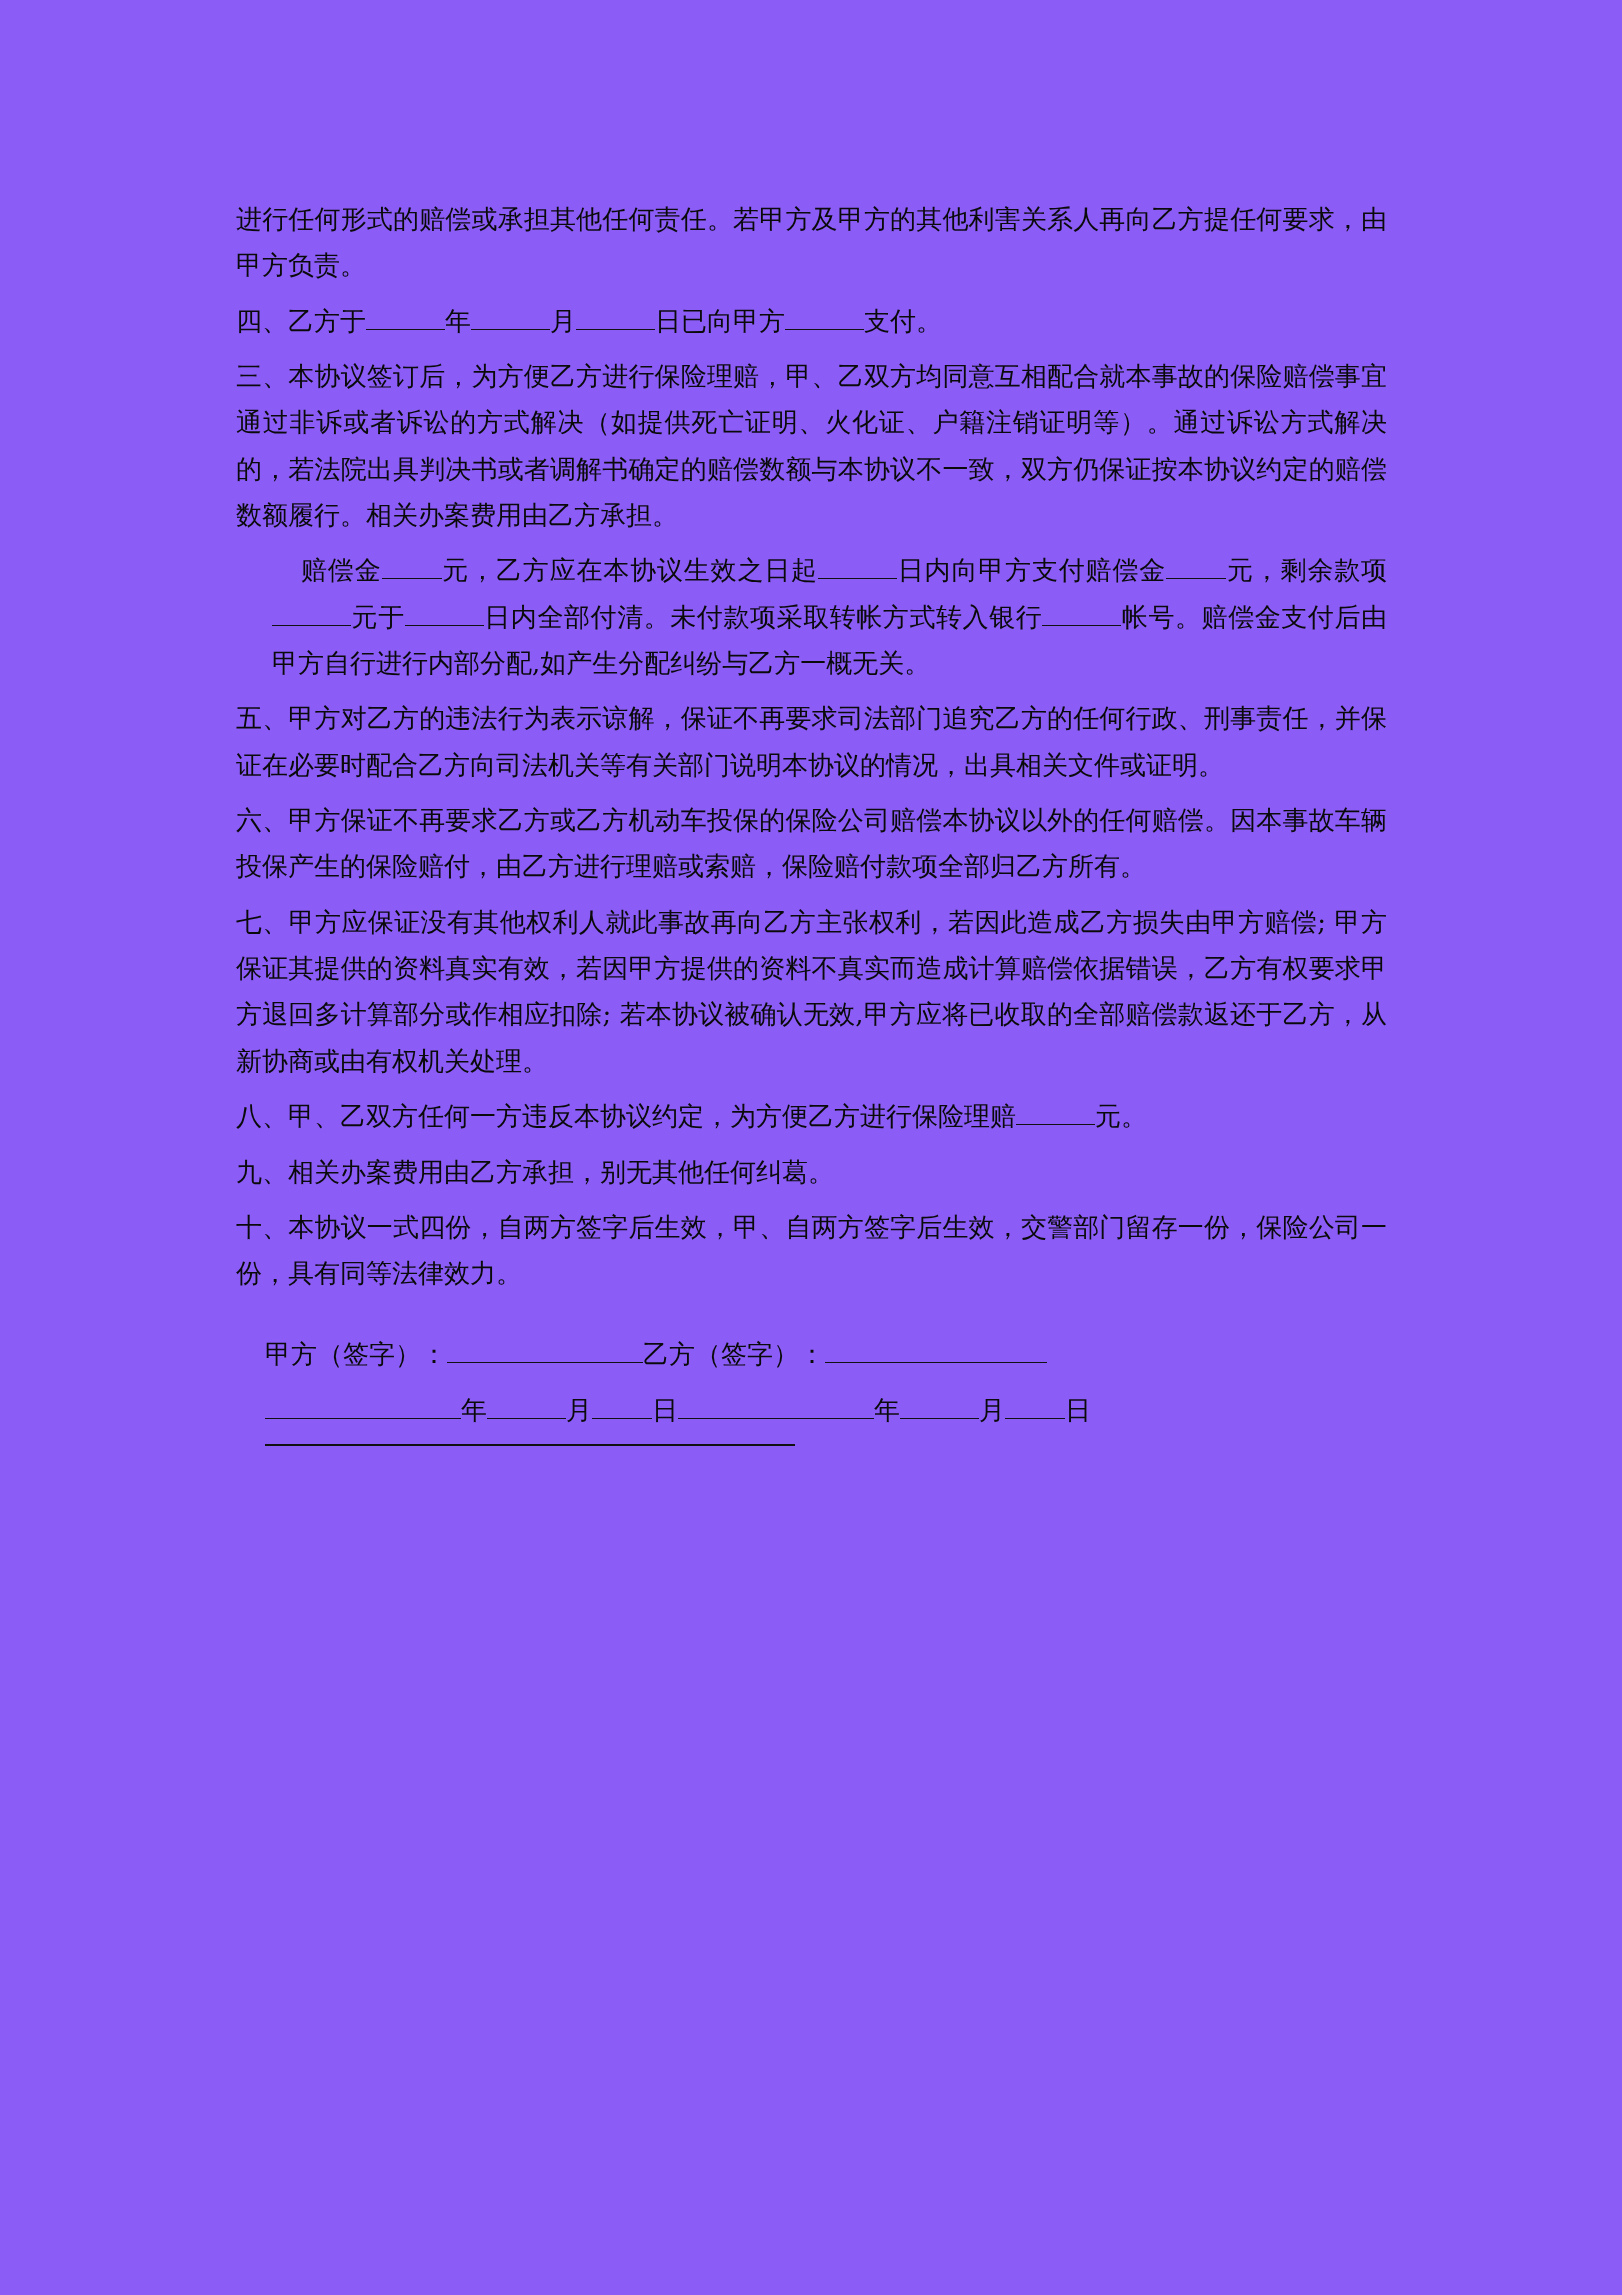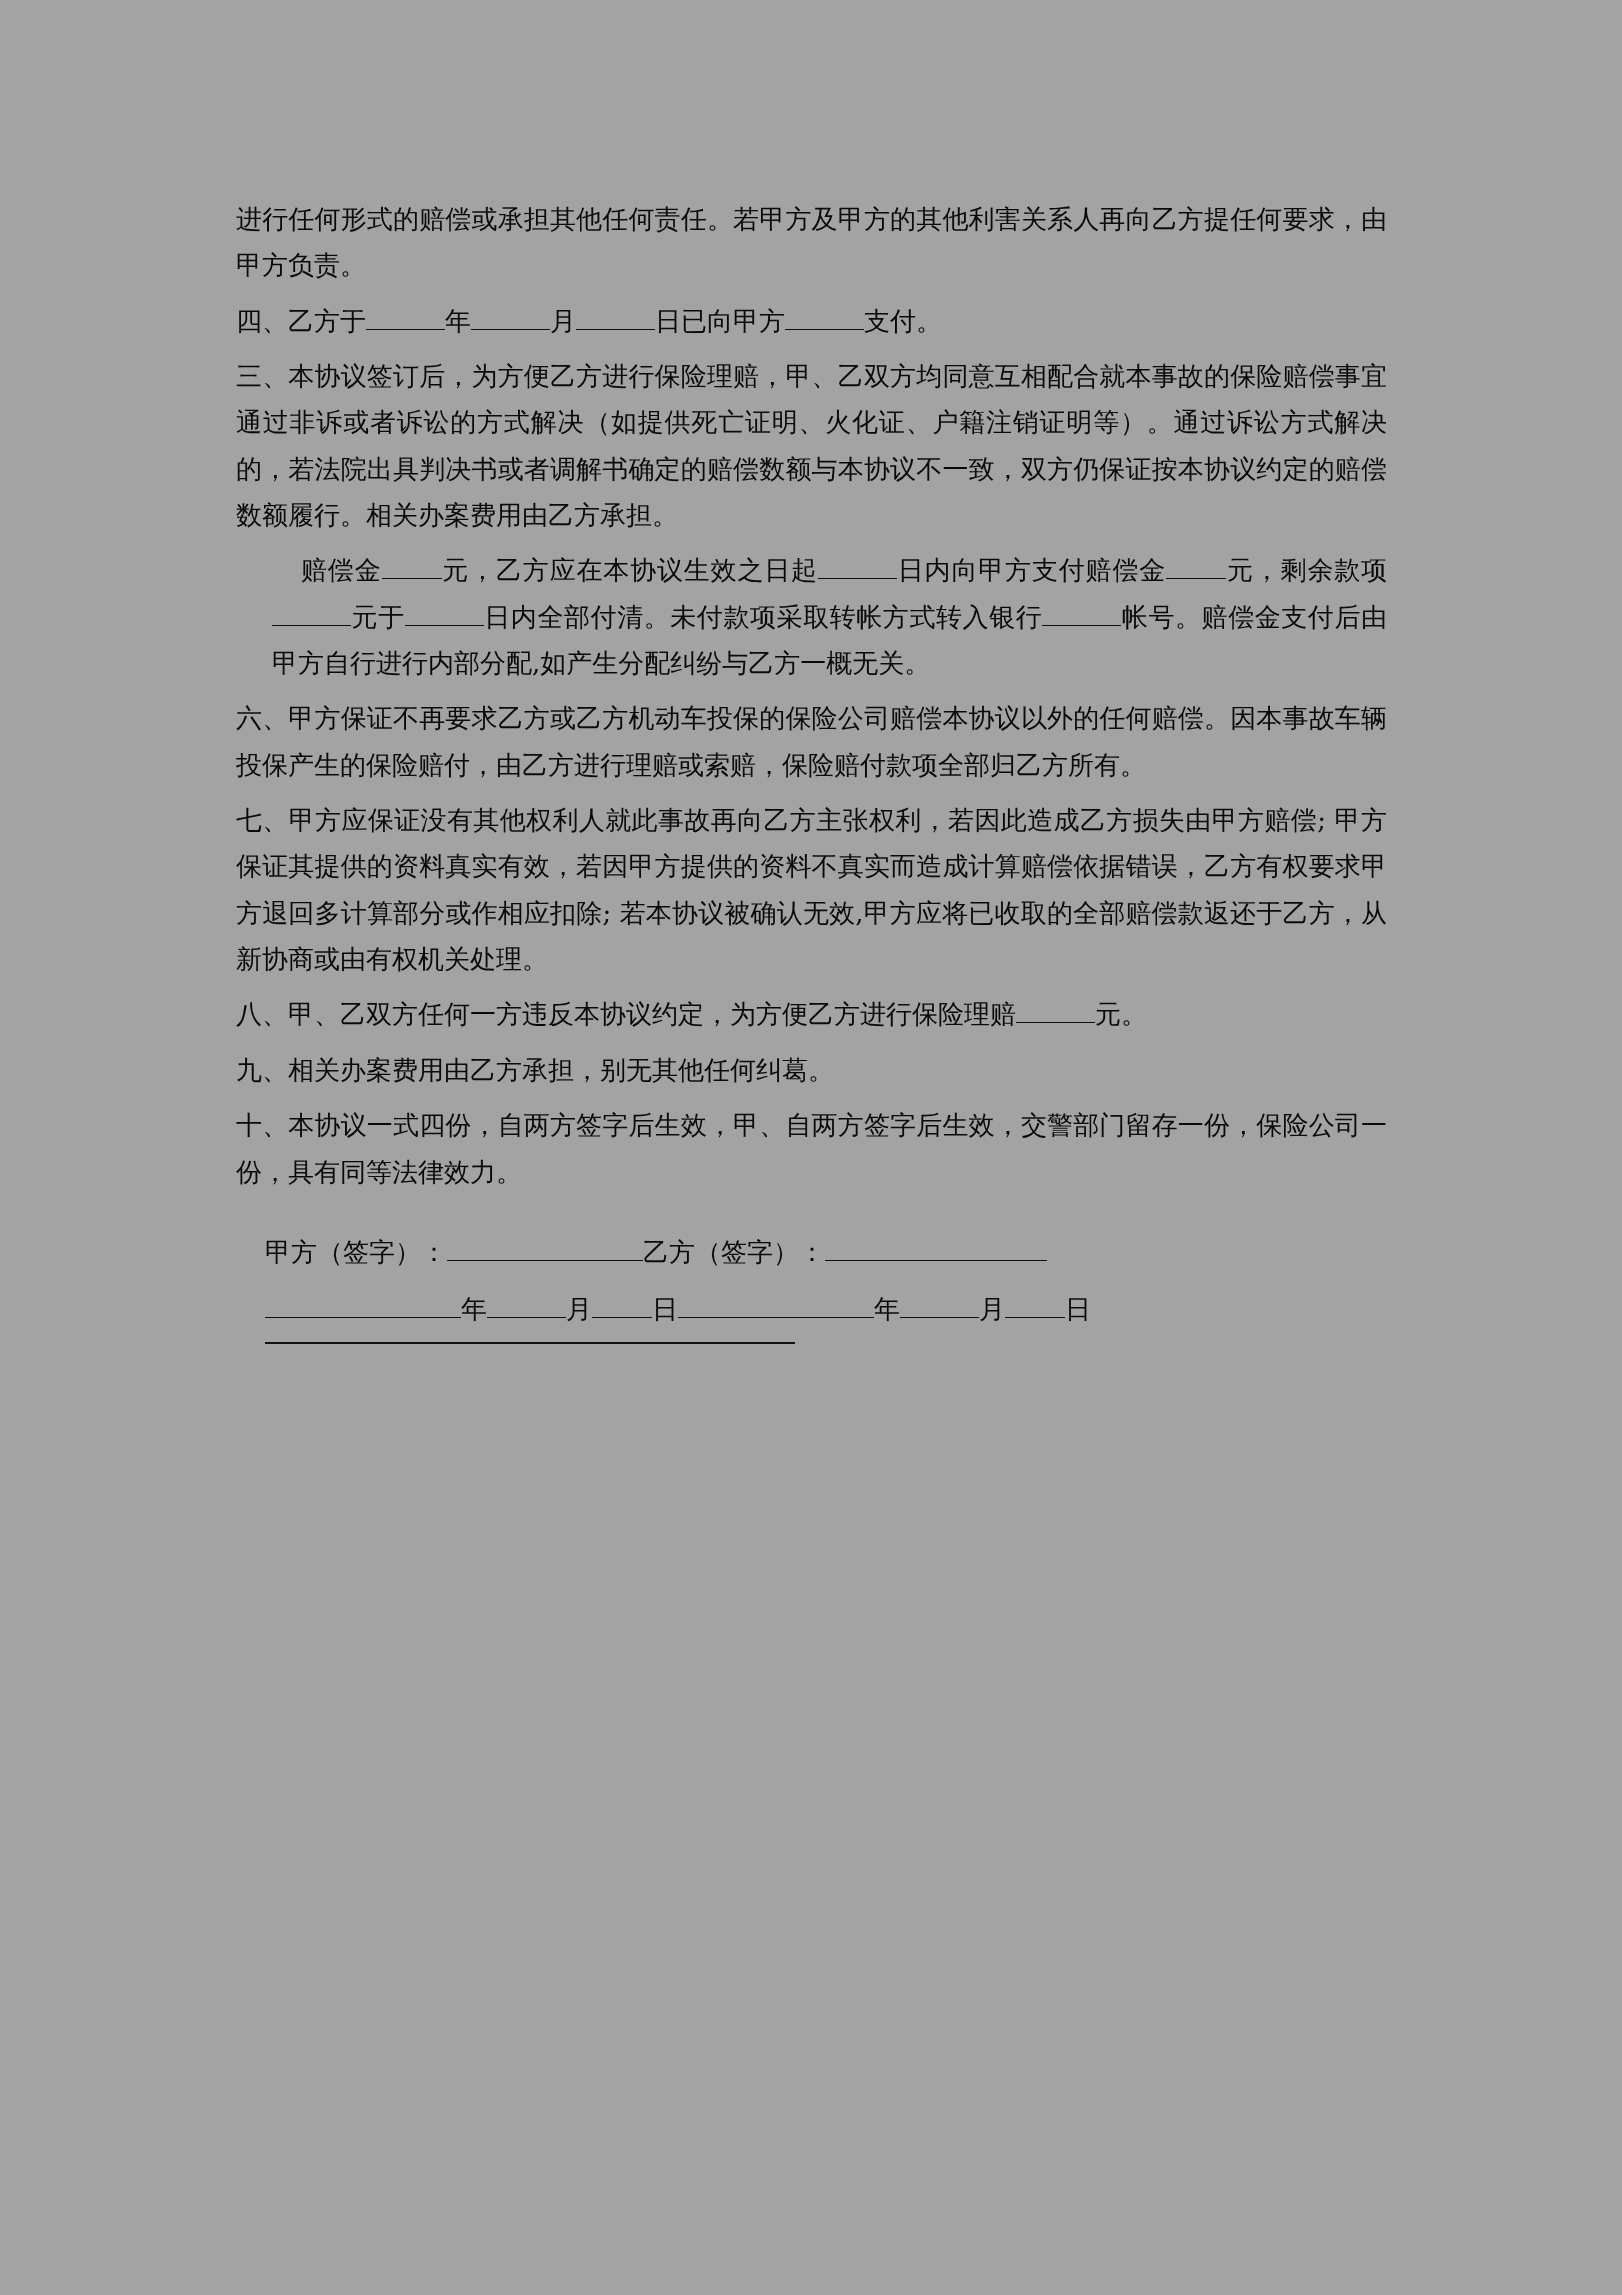--- a/index.html
+++ b/index.html
@@ -3,21 +3,21 @@
 <meta charset="utf-8">
 <style>
   html, body {
     margin: 0;
     padding: 0;
     background: #ffffff;
   }
   .page {
     width: 1623px;
     height: 2295px;
-    background: #a3a3a3;
+    background: #8b5cf6;
     position: relative;
     box-sizing: border-box;
     padding: 196px 236px 170px 236px;
     font-family: "DejaVu Serif", "Liberation Serif", serif;
   }
   .doc-body {
     font-size: 26px;
     line-height: 1.78;
     color: #0a0a0a;
     text-align: justify;
@@ -71,20 +71,23 @@
     </p>
 
     <p class="para">
       <span>三、本协议签订后，为方便乙方进行保险理赔，甲、乙双方均同意互相配合就本事故的保险赔偿事宜通过非诉或者诉讼的方式解决（如提供死亡证明、火化证、户籍注销证明等）。通过诉讼方式解决的，若法院出具判决书或者调解书确定的赔偿数额与本协议不一致，双方仍保证按本协议约定的赔偿数额履行。相关办案费用由乙方承担。</span>
     </p>
 
     <p class="para indent">
       <span>赔偿金</span><span class="blank b-sm"></span><span>元，乙方应在本协议生效之日起</span><span class="blank b-md"></span><span>日内向甲方支付赔偿金</span><span class="blank b-sm"></span><span>元，剩余款项</span><span class="blank b-md"></span><span>元于</span><span class="blank b-md"></span><span>日内全部付清。未付款项采取转帐方式转入银行</span><span class="blank b-md"></span><span>帐号。赔偿金支付后由甲方自行进行内部分配,如产生分配纠纷与乙方一概无关。</span>
     </p>
 
+    <p class="para">
+      <span>五、甲方对乙方的违法行为表示谅解，保证不再要求司法部门追究乙方的任何行政、刑事责任，并保证在必要时配合乙方向司法机关等有关部门说明本协议的情况，出具相关文件或证明。</span>
+    </p>
 
     <p class="para">
       <span>六、甲方保证不再要求乙方或乙方机动车投保的保险公司赔偿本协议以外的任何赔偿。因本事故车辆投保产生的保险赔付，由乙方进行理赔或索赔，保险赔付款项全部归乙方所有。</span>
     </p>
 
     <p class="para">
       <span>七、甲方应保证没有其他权利人就此事故再向乙方主张权利，若因此造成乙方损失由甲方赔偿; 甲方保证其提供的资料真实有效，若因甲方提供的资料不真实而造成计算赔偿依据错误，乙方有权要求甲方退回多计算部分或作相应扣除; 若本协议被确认无效,甲方应将已收取的全部赔偿款返还于乙方，从新协商或由有权机关处理。</span>
     </p>
 
     <p class="para">

